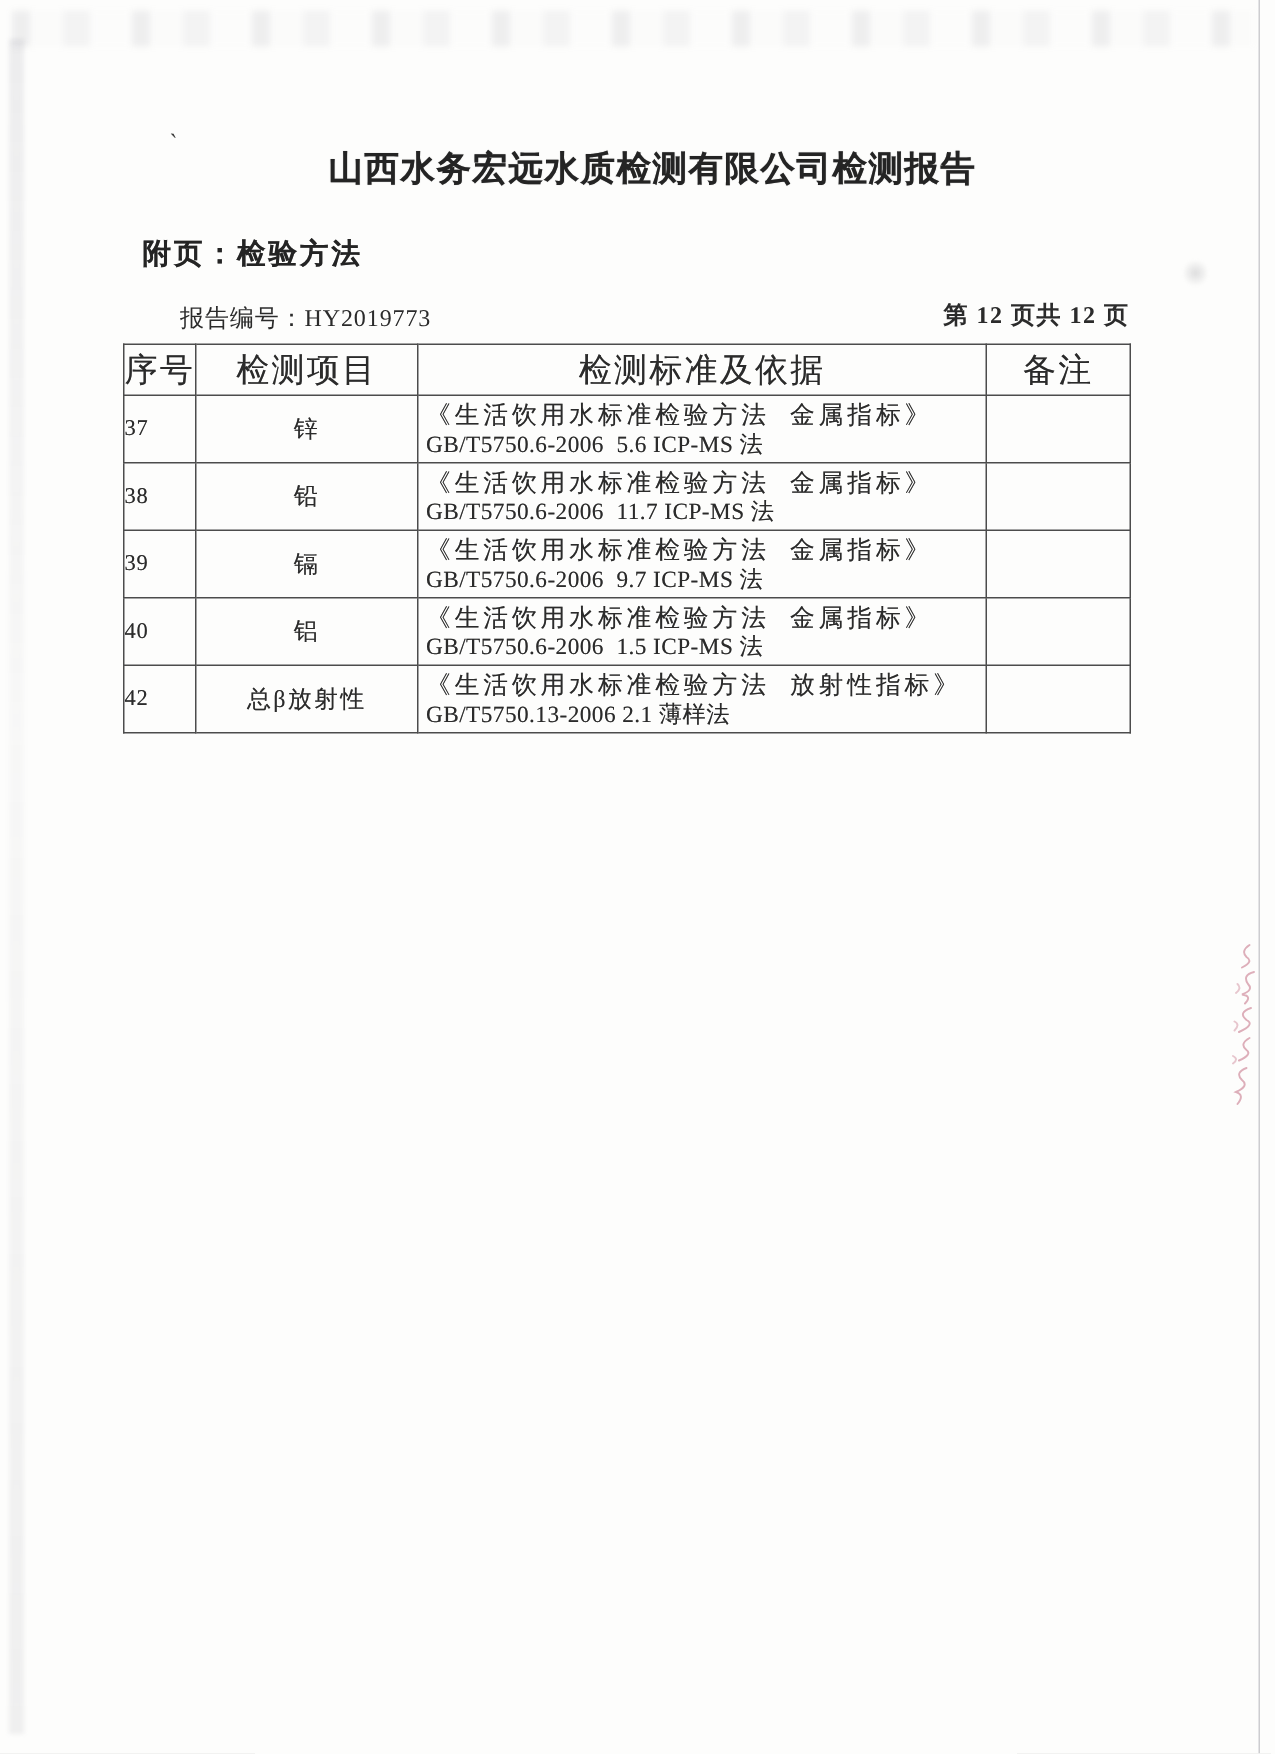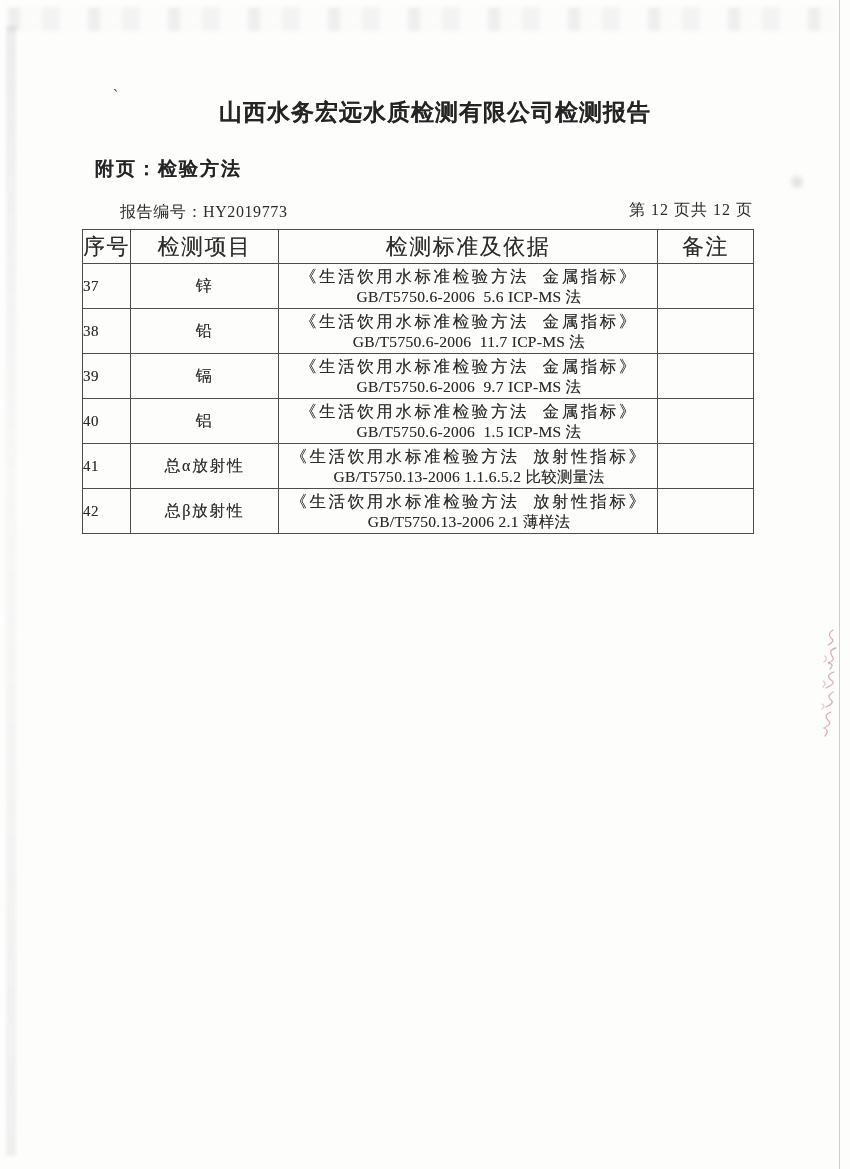--- a/index.html
+++ b/index.html
@@ -46,33 +46,33 @@
     margin-left:10px;
   }
   .subtitle {
     position:absolute; top:156px; left:67px;
     font-family:"Liberation Sans","DejaVu Sans",sans-serif;
     font-weight:bold; font-size:19px; letter-spacing:2px; color:#242424;
     text-shadow:0 0 0.4px rgba(40,40,40,0.55);
     padding-left:28px;
   }
   .meta-report { position:absolute; top:202px; left:85px; font-size:16px; letter-spacing:0.6px;margin-left:35px; }
-  .meta-page   { position:absolute; top:200px; right:97px; font-size:16px; letter-spacing:1px; }
+  .meta-page   { position:absolute; top:200px; right:97px; font-size:16px; letter-spacing:1px;font-weight:bold; }
 
   
   table.doc-table {
     position:absolute; top:229px; left:82px; width:671px;
     border-collapse:collapse; table-layout:fixed;
   }
   .doc-table col.c-no   { width:48px; }
   .doc-table col.c-item { width:148px; }
   .doc-table col.c-std  { width:379px; }
   .doc-table col.c-rem  { width:96px; }
   .doc-table th, .doc-table td {
-    border:1px solid #4c4c4c; padding:0; overflow:hidden;text-align:center;
+    border:1px solid #4c4c4c; padding:0; overflow:hidden;
   }
   .doc-table th {
     height:33px; font-weight:normal; font-size:22px; letter-spacing:1.5px;
     text-align:center; color:#2b2b2b;
   }
   .doc-table tr.data-row { height:44px; }
   td.cell-no   { text-align:left; font-size:15px; letter-spacing:0.5px; }
   td.cell-item { text-align:center; font-size:16px; letter-spacing:1.5px; }
   td.cell-standard { vertical-align:top; padding:1px 3px 1px 5px; }
   .std1 {
@@ -152,29 +152,20 @@
     <tr class="data-row">
       <td class="cell-no">40</td>
       <td class="cell-item">铝</td>
       <td class="cell-standard">
         <div class="std1">《生活饮用水标准检验方法  金属指标》</div>
         <div class="std2">GB/T5750.6-2006  1.5 ICP-MS 法</div>
       </td>
       <td class="cell-remark"></td>
     </tr>
     <tr class="data-row">
-      <td class="cell-no">41</td>
-      <td class="cell-item">总α放射性</td>
-      <td class="cell-standard">
-        <div class="std1">《生活饮用水标准检验方法  放射性指标》</div>
-        <div class="std2">GB/T5750.13-2006 1.1.6.5.2 比较测量法</div>
-      </td>
-      <td class="cell-remark"></td>
-    </tr>
-    <tr class="data-row">
       <td class="cell-no">42</td>
       <td class="cell-item">总β放射性</td>
       <td class="cell-standard">
         <div class="std1">《生活饮用水标准检验方法  放射性指标》</div>
         <div class="std2">GB/T5750.13-2006 2.1 薄样法</div>
       </td>
       <td class="cell-remark"></td>
     </tr>
   </tbody>
     </table>

